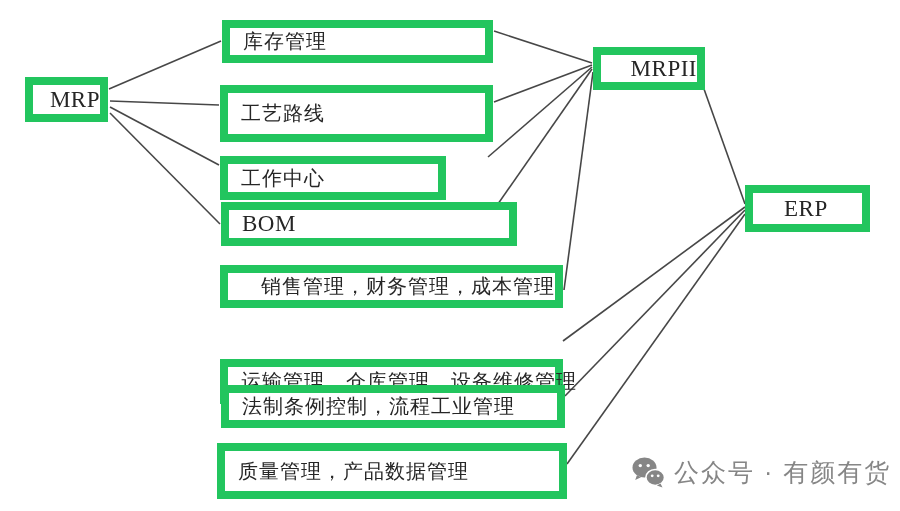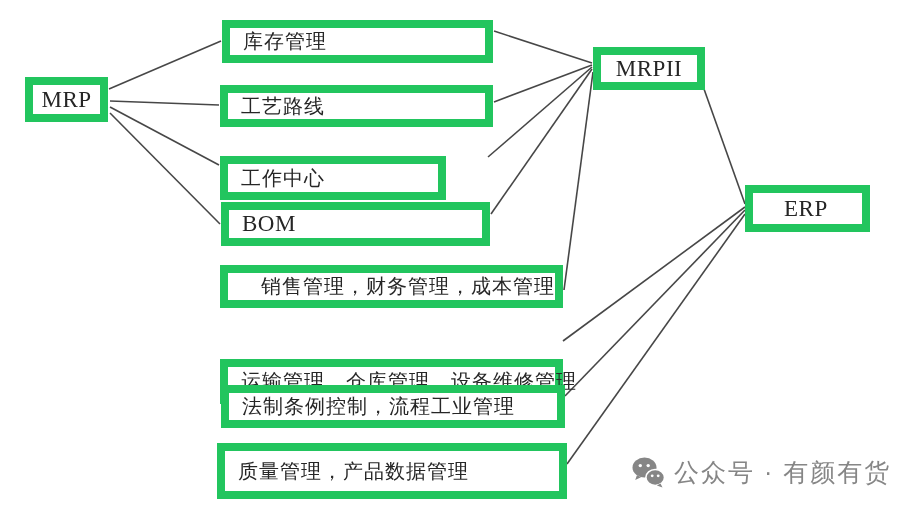--- a/index.html
+++ b/index.html
@@ -31,30 +31,30 @@
     align-items: center;
     color: #262626;
   }
   .node.cjk {
     font-size: 20px;
     padding-left: 13px;
     letter-spacing: 1px;
     white-space: nowrap;
   }
   .node.acr {
-    justify-content: center;
+    justify-content: flex-end;
     font-size: 23px;
     letter-spacing: 0.5px;
   }
   
   .n-mrp        { left: 25px;  top: 77px;  width: 83px;  height: 45px; }
   .n-inventory  { left: 222px; top: 20px;  width: 271px; height: 43px; }
-  .n-routing    { left: 220px; top: 85px;  width: 273px; height: 42px; }
+  .n-routing    { left: 220px; top: 85px;  width: 273px; height: 57px; }
   .n-workcenter { left: 220px; top: 156px; width: 226px; height: 44px; }
-  .n-bom        { left: 221px; top: 202px; width: 269px; height: 44px; }
+  .n-bom        { left: 221px; top: 202px; width: 296px; height: 44px; }
   .n-mrpii      { left: 593px; top: 47px;  width: 112px; height: 43px; }
   .n-erp        { left: 745px; top: 185px; width: 125px; height: 47px; }
   .n-sales      { left: 220px; top: 265px; width: 343px; height: 43px; justify-content: flex-end; }
   .n-transport  { left: 220px; top: 323px; width: 343px; height: 45px; margin-top: 36px; }
   .n-regulation { left: 221px; top: 385px; width: 344px; height: 43px; }
   .n-quality    { left: 217px; top: 443px; width: 350px; height: 56px; text-align: right; }
 
   .watermark {
     position: absolute;
     left: 632px;

